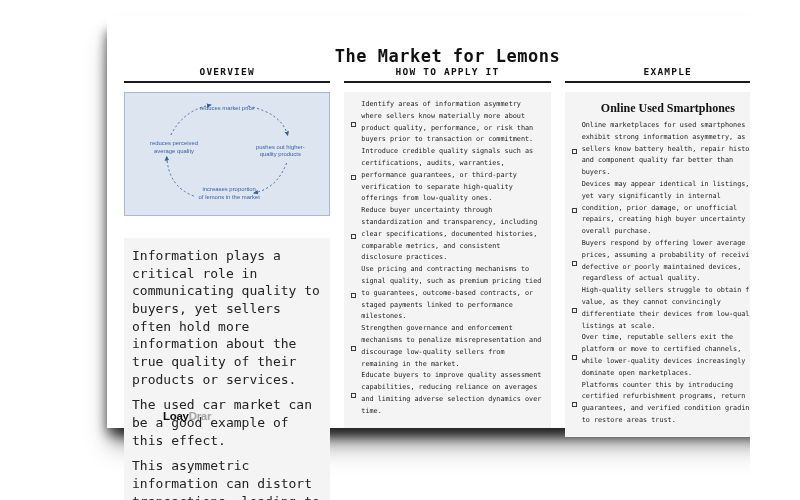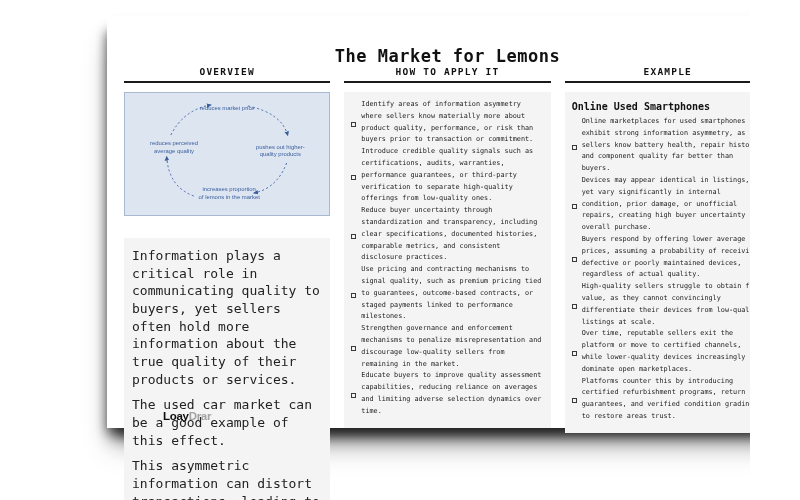--- a/index.html
+++ b/index.html
@@ -46,22 +46,22 @@
   .dlabel.right  { left:76%; top:48%; }
   .dlabel.bottom { left:51%; top:83%; }
   .dlabel.left   { left:24%; top:45%; }
   
   .panel { background:#f4f4f4; }
   .paras { margin-top:22px; padding:9px 8px; min-height:152px; }
   .para  { font-size:13px; line-height:1.36; margin-bottom:8px; color:#222; }
   .para:last-child { margin-bottom:0; }
   .listpanel { margin-top:9px; padding:7px 7px 10px 7px; min-height:296px; }
   .subtitle {
-    font-size:10px; font-weight:bold; 
-    margin:2px 0 4px 0; color:#111;
+    font-size:12px; font-weight:bold; text-align:center;
+    margin:2px 0 4px 0; color:#111;font-family:Liberation Serif, serif;
   }
   .item { display:flex; align-items:center; gap:5px; font-size:6.8px; line-height:11.8px; color:#222; }
   .cbx {
     flex:0 0 auto; width:5px; height:5px; margin-top:3.2px;
     border:1px solid #3a3a3a; background:#f4f4f4; display:inline-block;
   }
   .itext { display:block; }
   
   .logo {
     position:absolute; left:15px; bottom:6px;

